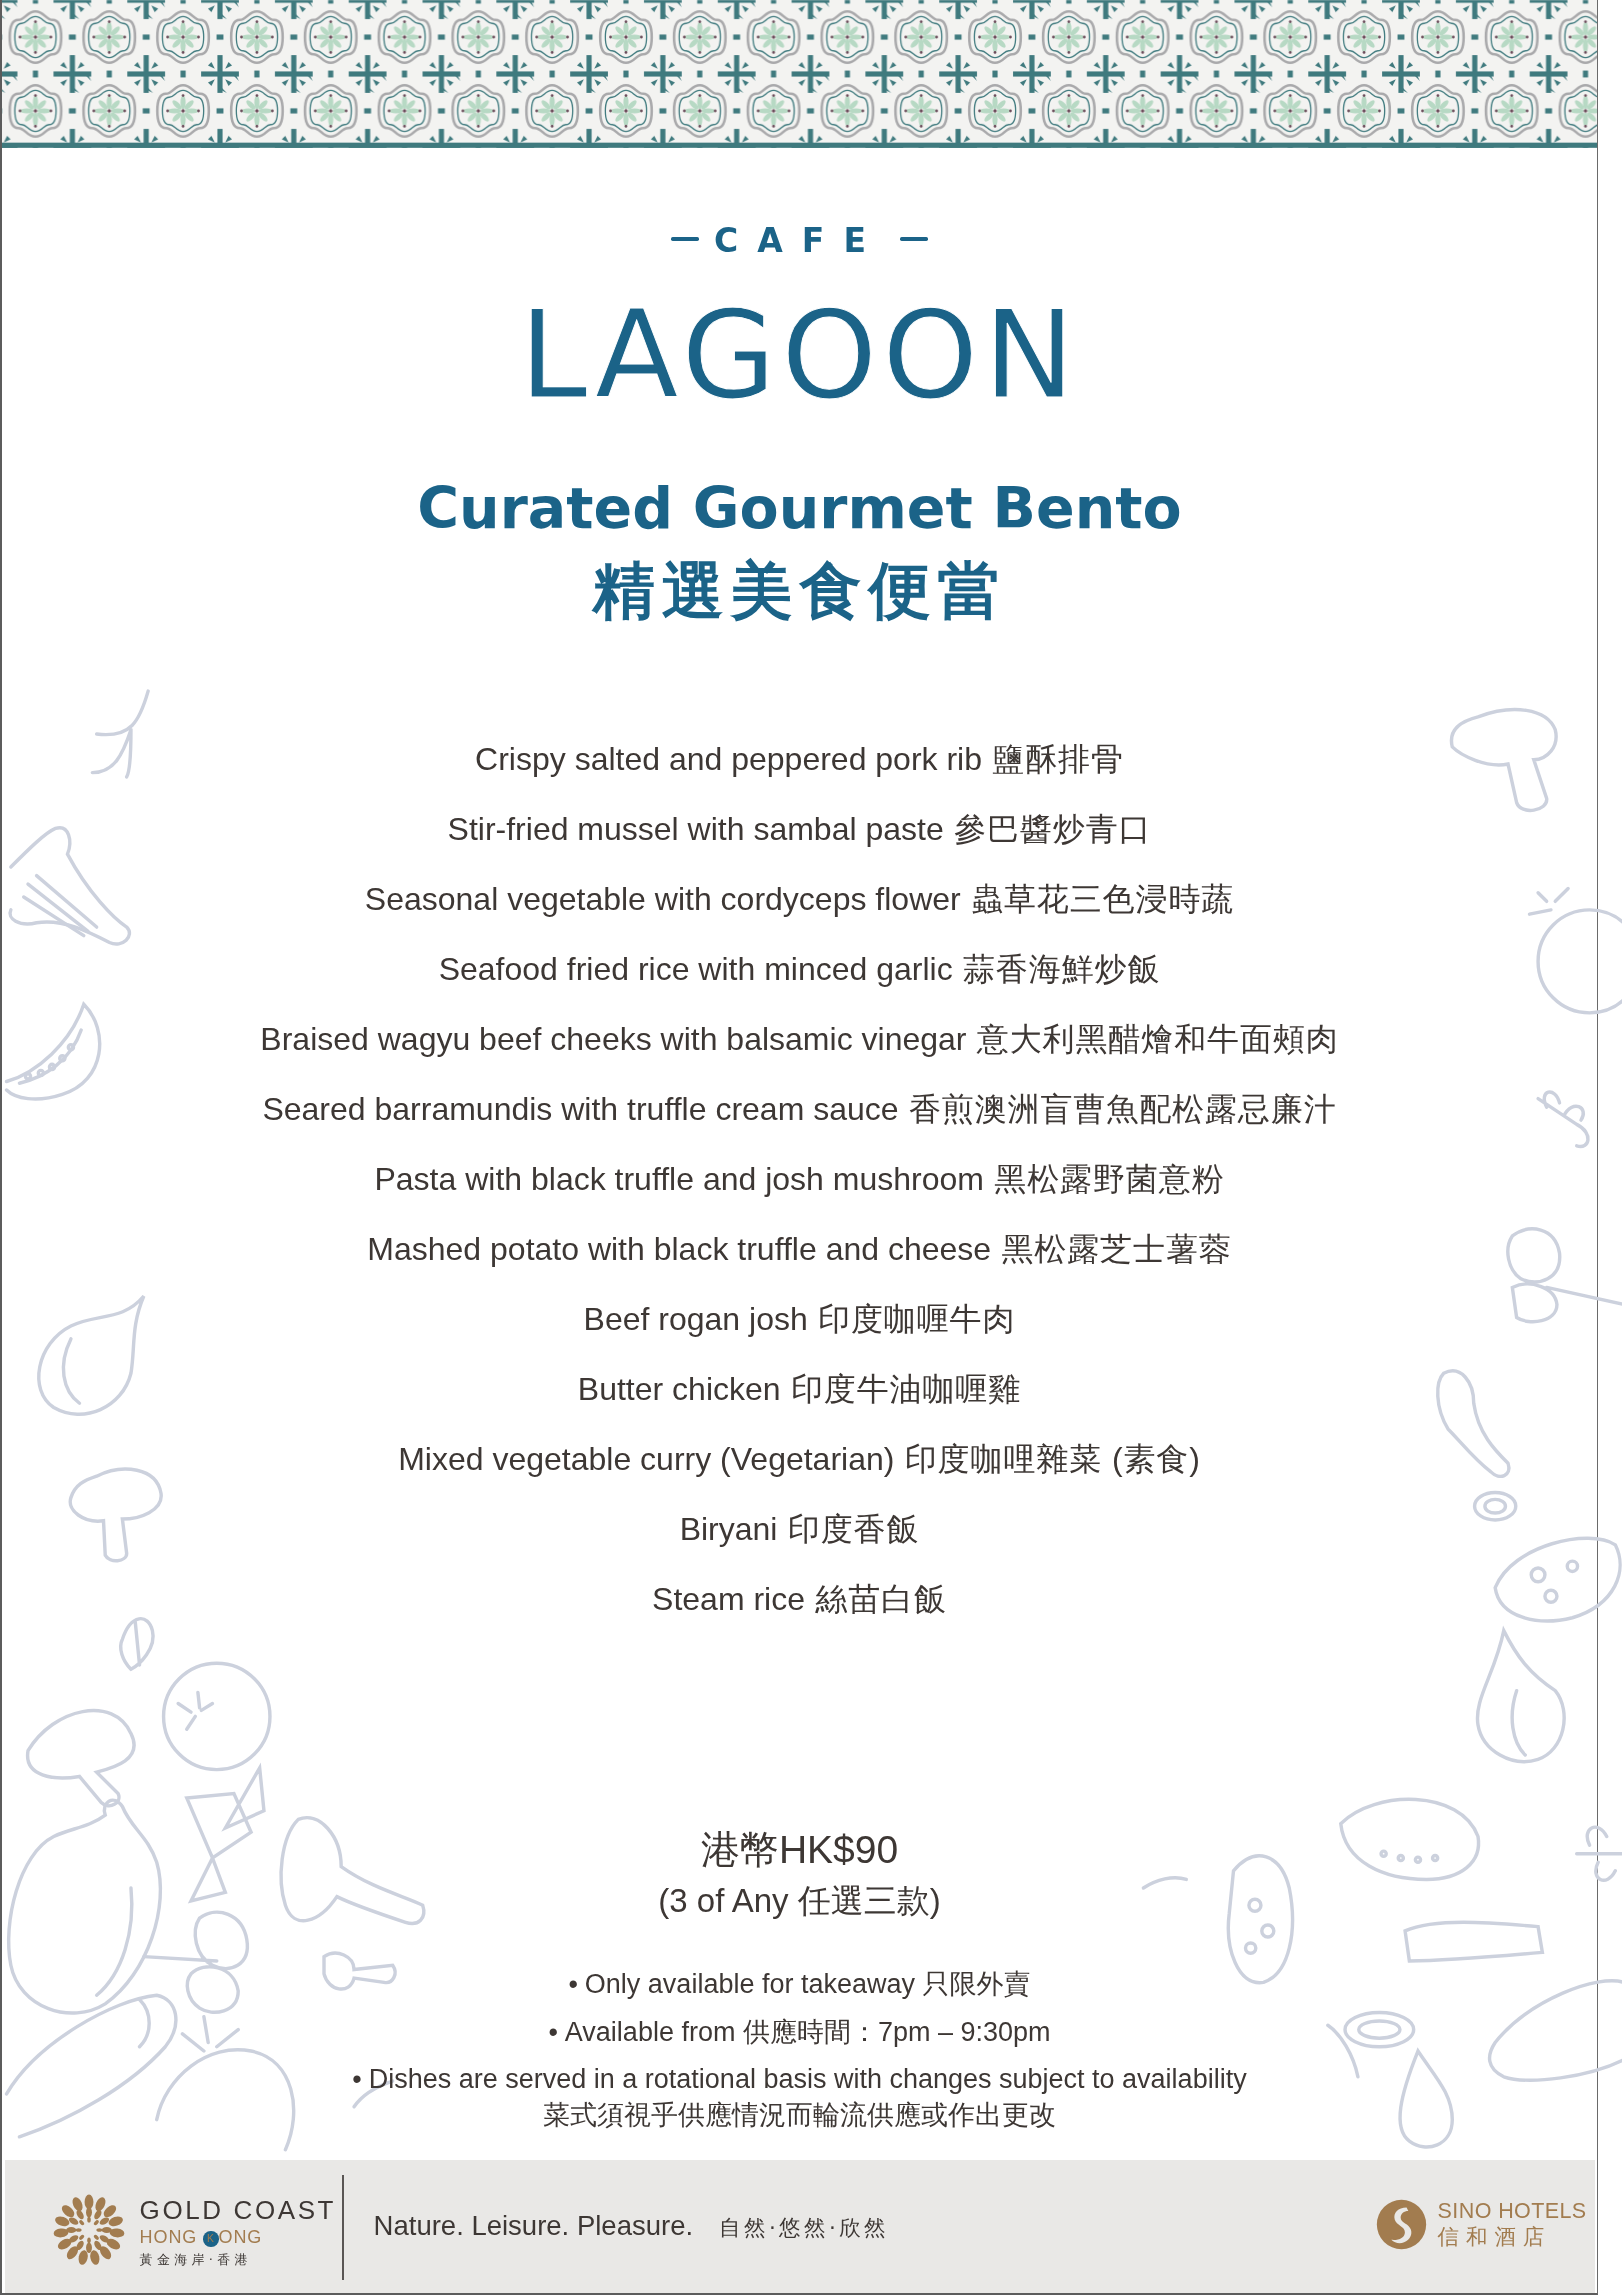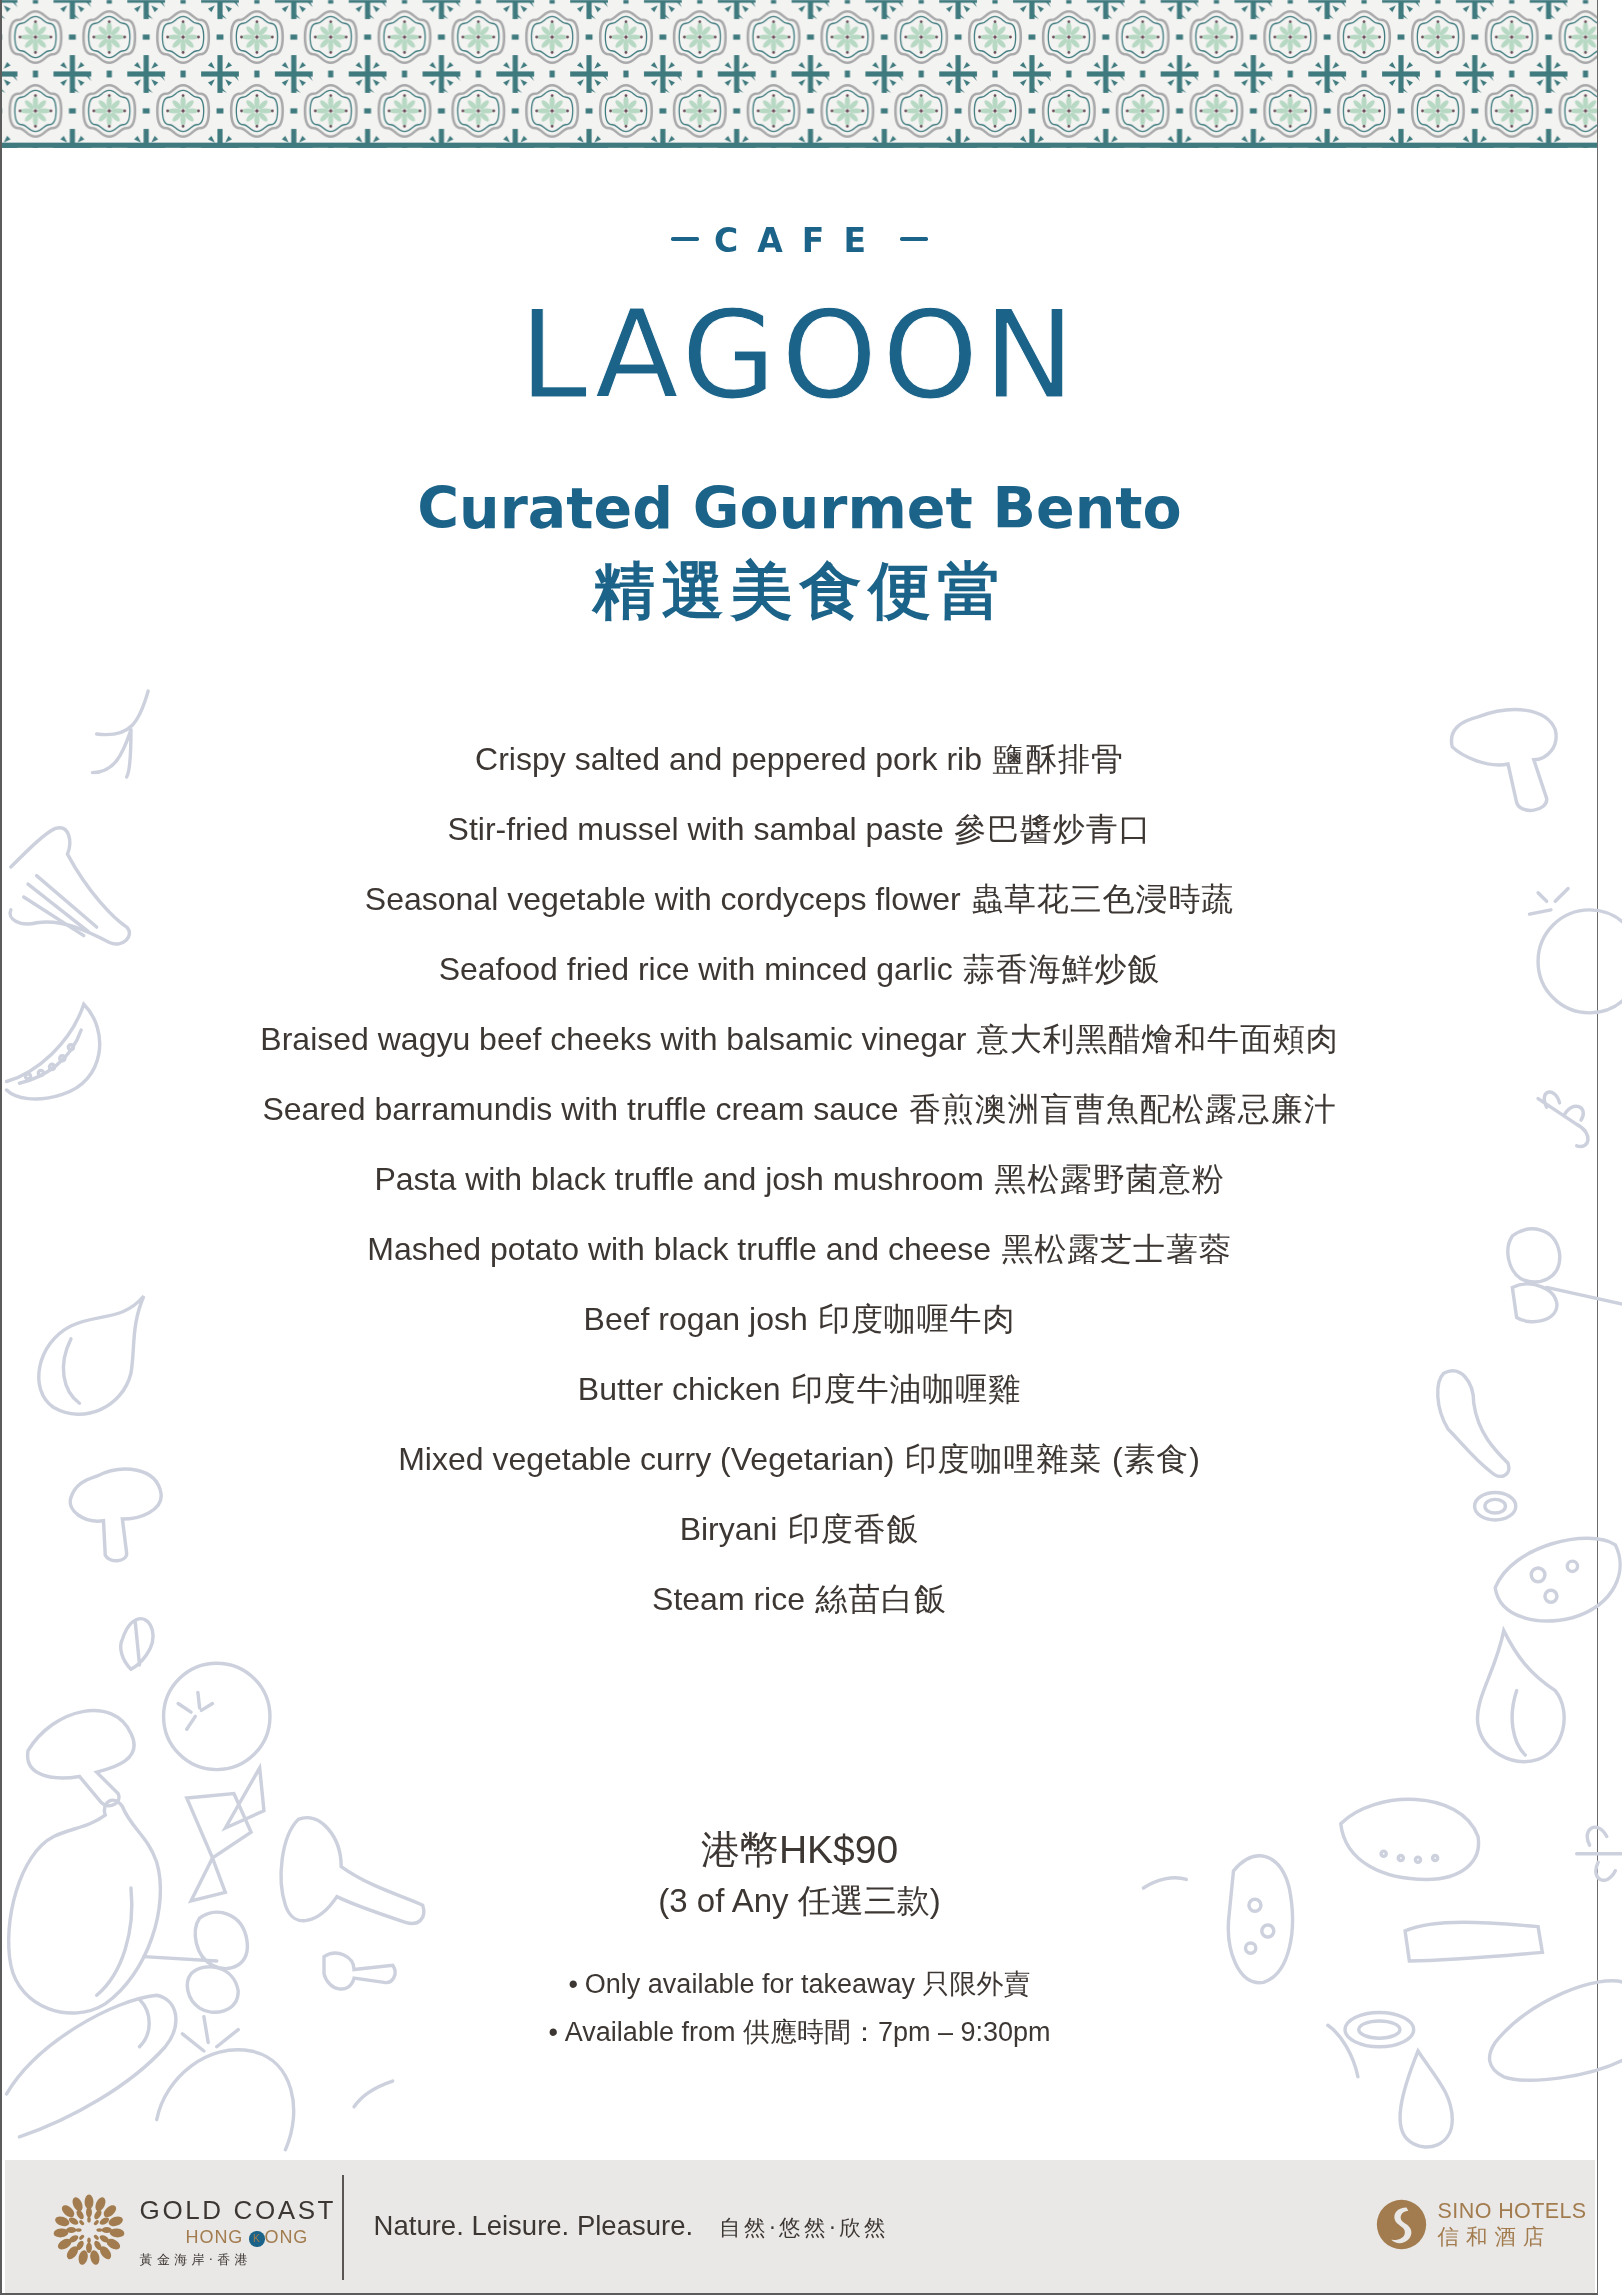--- a/index.html
+++ b/index.html
@@ -82,21 +82,21 @@
   .notes .bullet { margin-right: 6.9px; }
 
   
   .footer {
     position: absolute; left: 2.6px; right: 1.7px; top: 2160px; height: 133px;
     background: #e9e8e6;
   }
   .gc-logo { position: absolute; left: 47px; top: 33px; width: 74px; height: 74px; }
   .gc-text { position: absolute; left: 135px; top: 36px; }
   .gc-title { font-family: "Liberation Sans", sans-serif; font-size: 26px; letter-spacing: 2.6px; color: #3d3734; line-height: 29px; }
-  .gc-sub { font-family: "Liberation Sans", sans-serif; font-size: 18px; letter-spacing: 0.9px; color: #a27c4f; line-height: 24px; margin-left: 46px; }
+  .gc-sub { font-family: "Liberation Sans", sans-serif; font-size: 18px; letter-spacing: 0.9px; color: #a27c4f; line-height: 24px; }
   .gc-sub .k { display: inline-block; width: 15.4px; height: 15.4px; border-radius: 50%; background: #1b6388; color: #a27c4f; font-size: 10.3px; line-height: 15.4px; text-align: center; vertical-align: 0.9px; }
   .gc-zh { font-family: "DejaVu Sans", sans-serif; font-size: 13px; letter-spacing: 4.3px; color: #3d3734; line-height: 22px; }
   .footer-divider { position: absolute; left: 337px; top: 14.6px; width: 2.6px; height: 105px; background: #5a5654; }
   .slogan { position: absolute; left: 369px; top: 50px; font-family: "Liberation Sans", sans-serif; font-size: 27.5px; color: #3d3734; white-space: nowrap; }
   .slogan .zh { margin-left: 26px; font-size: 21.5px; letter-spacing: 3.4px; font-family: "DejaVu Sans", sans-serif; }
   .sino { position: absolute; left: 1371px; top: 39px; }
   .sino-logo { position: absolute; left: 0; top: 0; width: 51px; height: 51px; }
   .sino-text { position: absolute; left: 62px; top: 0; white-space: nowrap; }
   .sino-title { font-family: "Liberation Sans", sans-serif; font-size: 21.5px; color: #a27c4f; line-height: 24px; letter-spacing: 0.4px; }
   .sino-zh { font-family: "DejaVu Sans", sans-serif; font-size: 21.5px; color: #a27c4f; line-height: 27.5px; letter-spacing: 6.9px; }
@@ -330,20 +330,21 @@
     <li class="menu-item"><span>Biryani</span><span class="zh">印度香飯</span></li>
     <li class="menu-item"><span>Steam rice</span><span class="zh">絲苗白飯</span></li>
   </ul>
 
   <div class="price">港幣HK$90</div>
   <div class="price-note">(3 of Any  任選三款)</div>
 
   <ul class="notes">
     <li><span class="bullet">•</span><span>Only available for takeaway 只限外賣</span></li>
     <li><span class="bullet">•</span><span>Available from 供應時間：7pm – 9:30pm</span></li>
+    <li class="multi"><span class="bullet">•</span><span>Dishes are served in a rotational basis with changes subject to availability</span><br><span>菜式須視乎供應情況而輪流供應或作出更改</span></li>
   </ul>
 
   <div class="footer">
     <svg class="gc-logo" viewBox="-50 -50 100 100" xmlns="http://www.w3.org/2000/svg">
       <g fill="#a27c4f">
         <g id="ring1">
           <ellipse cx="0" cy="-38" rx="6" ry="10"></ellipse>
         </g>
         <use href="#ring1" transform="rotate(24)"></use>
           <use href="#ring1" transform="rotate(48)"></use>

